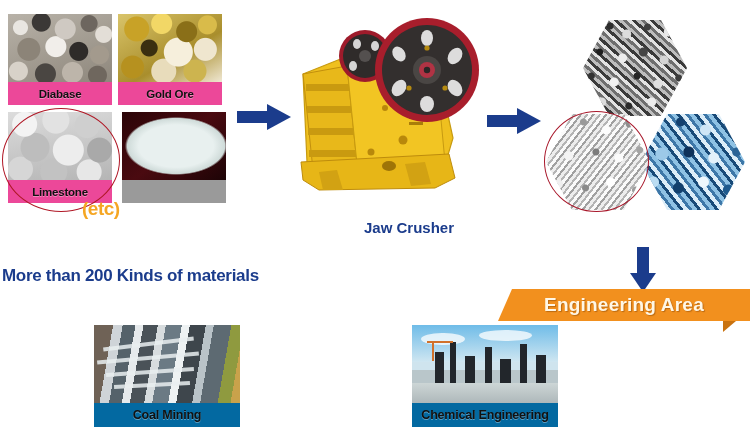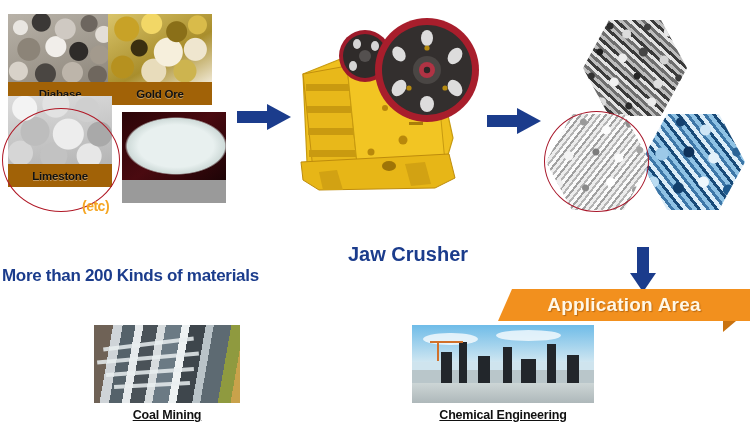--- a/index.html
+++ b/index.html
@@ -10,37 +10,37 @@
     overflow:hidden;
     position:relative;
   }
   .stage{position:absolute;left:0;top:0;width:750px;height:433px;}
 
   
   .card{position:absolute;background:#9a9a9a;overflow:hidden;}
   .card .photo{position:absolute;left:0;top:0;right:0;overflow:hidden;}
   .card .caption{
     position:absolute;left:0;right:0;bottom:0;
-    background:#a16207;
+    background:#ec4899;
     color:#111;
     font-weight:bold;
     text-align:center;
     letter-spacing:-.2px;
     display:flex;align-items:center;justify-content:center;
     text-shadow:0 1px 0 rgba(255,255,255,.35);
   }
 
   
   .mat{width:104px;height:91px;}
   .mat .photo{height:68px;}
   .mat .caption{height:23px;font-size:11.5px;}
 
   #mat-diabase{left:8px;top:14px;}
-  #mat-goldore{left:108px;top:14px;}
-  #mat-limestone{left:8px;top:96px;}
+  #mat-goldore{left:118px;top:14px;}
+  #mat-limestone{left:8px;top:112px;}
   #mat-quartz{left:122px;top:112px;}
 
   
   .tex-diabase{
     background:
       radial-gradient(circle at 12% 20%,#e9e6e1 0 7px,transparent 8px),
       radial-gradient(circle at 32% 12%,#3b3836 0 9px,transparent 10px),
       radial-gradient(circle at 55% 22%,#cfc9c2 0 10px,transparent 11px),
       radial-gradient(circle at 78% 14%,#6d665f 0 8px,transparent 9px),
       radial-gradient(circle at 92% 30%,#e3ded7 0 8px,transparent 9px),
@@ -143,30 +143,30 @@
   
   #limestone-highlight{
     position:absolute;left:2px;top:108px;width:118px;height:104px;
     border:1.6px solid #b01826;border-radius:50%;
     box-sizing:border-box;pointer-events:none;
   }
 
   
   .etc-paren{
     position:absolute;left:82px;top:198px;
-    font-size:14px;font-weight:bold;color:#F5A623;
+    font-size:19px;font-weight:bold;color:#F5A623;
     letter-spacing:-.5px;
   }
   .blue-label{
     position:absolute;
     color:#1B3C8C;font-weight:bold;
     white-space:nowrap;
   }
   #label-materials{left:2px;top:220px;font-size:17px;letter-spacing:-.3px;margin-top:46px;}
-  #label-crusher{left:348px;top:219px;font-size:20px;margin-top:24px;}
+  #label-crusher{left:364px;top:219px;font-size:15px;}
   #label-finished{left:566px;top:220px;font-size:16.5px;letter-spacing:-.2px;}
 
   
   .arrow-right{position:absolute;}
   .arrow-right .shaft{position:absolute;left:0;top:7px;width:34px;height:12px;background:#1B3C8C;}
   .arrow-right .head{
     position:absolute;left:30px;top:0;width:0;height:0;
     border-top:13px solid transparent;border-bottom:13px solid transparent;
     border-left:24px solid #1B3C8C;
   }
@@ -281,23 +281,23 @@
     color:#F0A32A;font-weight:bold;font-size:17px;
     box-sizing:border-box;
   }
 
   
   .app{width:146px;height:102px;}
   .app .photo{height:78px;}
   .app .caption{height:24px;font-size:12.5px;}
   #app-coal{left:94px;top:325px;}
   #app-metal{left:252px;top:325px;}
-  #app-chem{left:412px;top:325px;padding-left:36px;}
+  #app-chem{left:412px;top:325px;}
   #app-road{left:570px;top:325px;}
-  .app .caption{background:#ffffff;text-decoration:underline;}
+  .app .caption{background:#0369a1;}
 </style>
 </head>
 <body>
 
 <div class="stage">
 
   <div class="card mat" id="mat-diabase">
     <div class="photo tex-diabase"></div>
     <div class="caption">Diabase</div>
   </div>
@@ -388,21 +388,21 @@
   <div id="finished-highlight"></div>
 
   <div id="arrow-down">
     <div class="shaft"></div>
     <div class="head"></div>
   </div>
 
   <div id="app-ribbon">
     <div class="body"></div>
     <div class="fold"></div>
-    <div class="txt">Application Area</div>
+    <div class="txt">Engineering Area</div>
   </div>
 
 
   <div class="card app" id="app-coal">
     <div class="photo tex-coal">
       <div class="coal-terrace" style="left:6%;top:22%;width:62%;transform:rotate(-7deg);"></div>
       <div class="coal-terrace" style="left:2%;top:40%;width:70%;transform:rotate(-5deg);"></div>
       <div class="coal-terrace" style="left:8%;top:58%;width:60%;transform:rotate(-4deg);"></div>
       <div class="coal-terrace" style="left:14%;top:74%;width:52%;transform:rotate(-3deg);"></div>
     </div>

